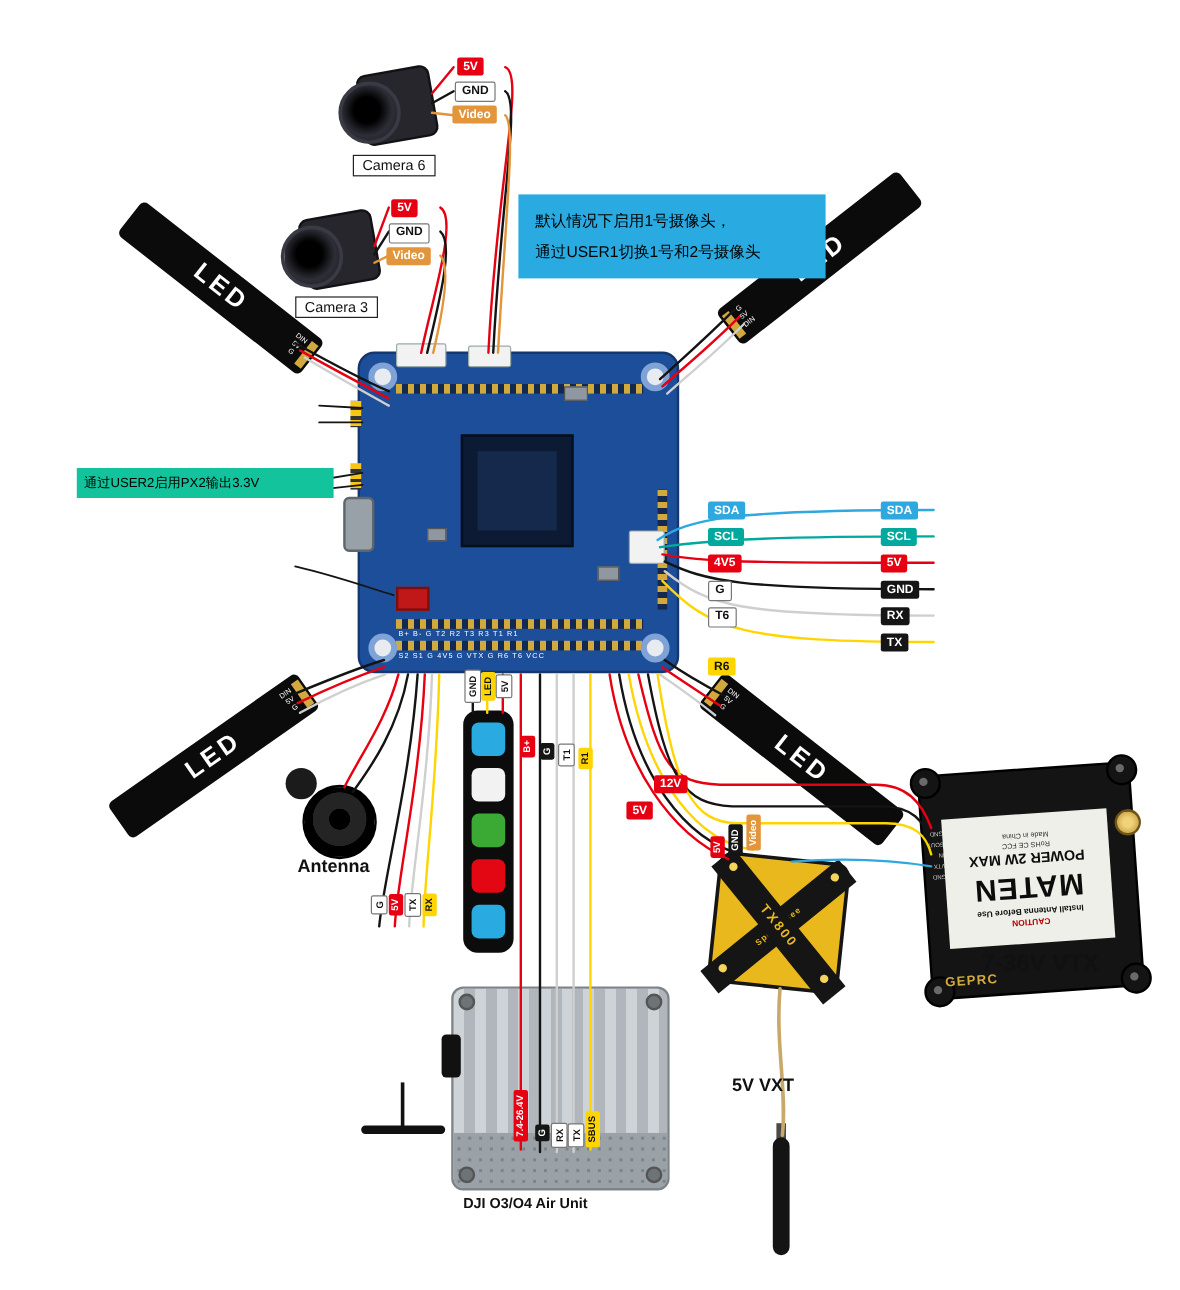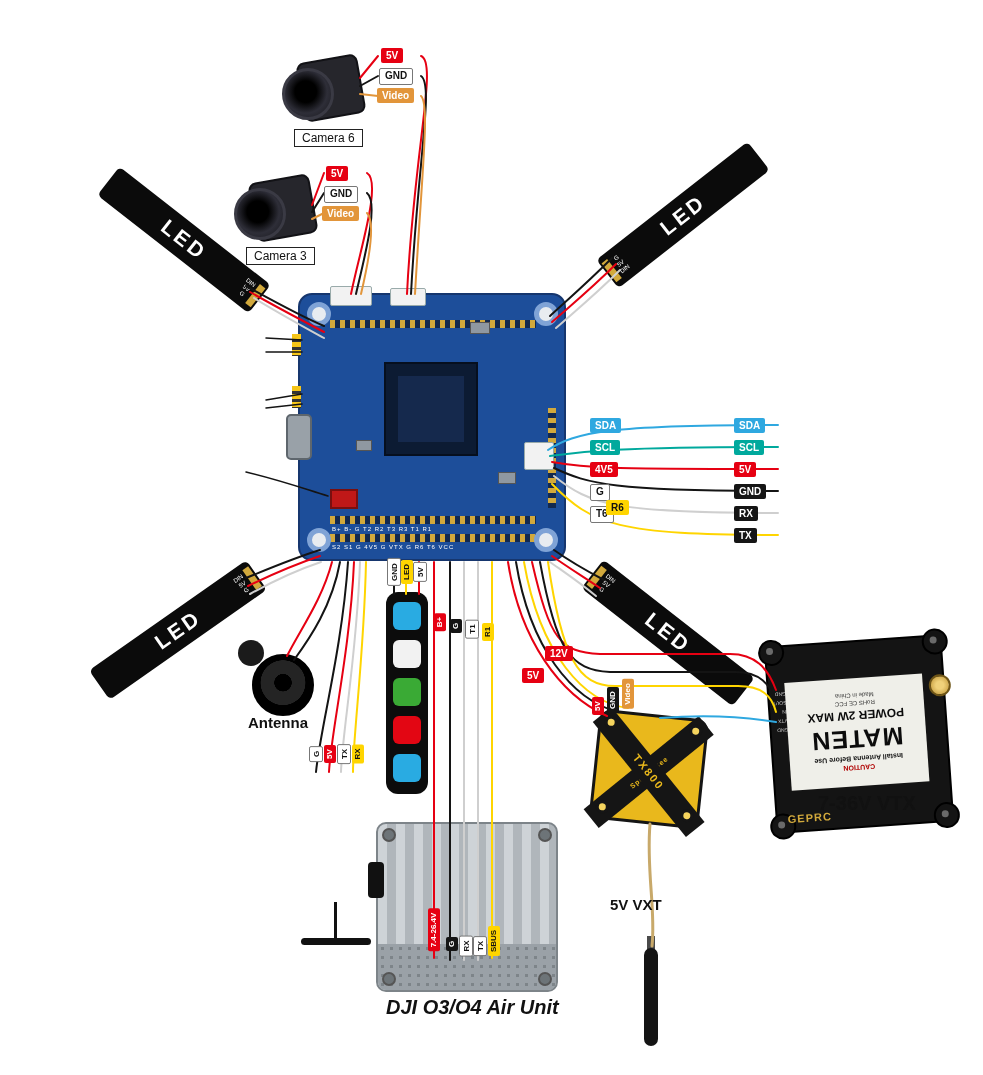--- a/index.html
+++ b/index.html
@@ -242,20 +242,25 @@
 
   <div class="camera" style="left:234px;top:174px;">
     <div class="cam-body"></div>
     <div class="cam-lens"></div>
   </div>
   <div class="cap-box" style="left:246px;top:247px;">Camera 3</div>
   <span class="pill p-red" style="left:326px;top:166px;">5V</span>
   <span class="pill p-white" style="left:324px;top:186px;">GND</span>
   <span class="pill p-orange" style="left:322px;top:206px;">Video</span>
 
+  <div class="callout co-blue">
+    <div>默认情况下启用1号摄像头，</div>
+    <div>通过USER1切换1号和2号摄像头</div>
+  </div>
+  <div class="callout co-teal">通过USER2启用PX2输出3.3V</div>
 
   <div class="led-strip" style="left:88px;top:222px;transform:rotate(38deg);">
     <span class="led-text">LED</span>
     <span class="led-conn conn-right"></span>
     <span class="led-pads pads-right">
       <span>DIN</span>
       <span>5V</span>
       <span>G</span>
     </span>
   </div>
@@ -310,21 +315,21 @@
   <div class="padstrip" style="left:330px;top:516px;width:206px;height:8px;"></div>
   <div class="fc-padtext" style="left:332px;top:525px;width:204px;">B+ B- G T2 R2 T3 R3 T1 R1</div>
   <div class="padstrip" style="left:330px;top:534px;width:206px;height:8px;"></div>
   <div class="fc-padtext" style="left:332px;top:543px;width:204px;">S2 S1 G 4V5 G VTX G R6 T6 VCC</div>
 
   <span class="pill p-blue" style="left:590px;top:418px;">SDA</span>
   <span class="pill p-teal" style="left:590px;top:440px;">SCL</span>
   <span class="pill p-red" style="left:590px;top:462px;">4V5</span>
   <span class="pill p-white" style="left:590px;top:484px;">G</span>
   <span class="pill p-white" style="left:590px;top:506px;">T6</span>
-  <span class="pill p-yellow" style="left:590px;top:500px;margin-left:16px;">R6</span>
+  <span class="pill p-yellow" style="left:590px;top:548px;">R6</span>
   <span class="pill p-blue" style="left:734px;top:418px;">SDA</span>
   <span class="pill p-teal" style="left:734px;top:440px;">SCL</span>
   <span class="pill p-red" style="left:734px;top:462px;">5V</span>
   <span class="pill p-black" style="left:734px;top:484px;">GND</span>
   <span class="pill p-black" style="left:734px;top:506px;">RX</span>
   <span class="pill p-black" style="left:734px;top:528px;">TX</span>
 
 
   <div class="maten">
     <div class="tab" style="left:-8px;top:-8px;">
@@ -395,21 +400,21 @@
     <div class="screw" style="right:4px;top:4px;"></div>
     <div class="screw" style="left:4px;bottom:4px;"></div>
     <div class="screw" style="right:4px;bottom:4px;"></div>
     <div class="au-port"></div>
   </div>
   <span class="pill p-red vpill" style="left:434px;top:930px;">7.4-26.4V</span>
   <span class="pill p-black vpill" style="left:452px;top:944px;">G</span>
   <span class="pill p-white vpill" style="left:466px;top:946px;">RX</span>
   <span class="pill p-white vpill" style="left:480px;top:946px;">TX</span>
   <span class="pill p-yellow vpill" style="left:494px;top:941px;">SBUS</span>
-  <div class="caption" style="left:386px;top:996px;font-size:20px;font-style:italic;">DJI O3/O4 Air Unit</div>
+  <div class="caption" style="left:386px;top:996px;font-size:12px;">DJI O3/O4 Air Unit</div>
 
   <span class="pill p-red vpill" style="left:598px;top:706px;">5V</span>
   <span class="pill p-black vpill" style="left:613px;top:700px;">GND</span>
   <span class="pill p-orange vpill" style="left:628px;top:694px;">Video</span>
   <div class="vxt">
     <div class="vxt-stripe sm45">
       <span class="vxt-brand">SpeedyBee</span>
     </div>
     <div class="vxt-stripe s45">
       <span class="vxt-model">TX800</span>

